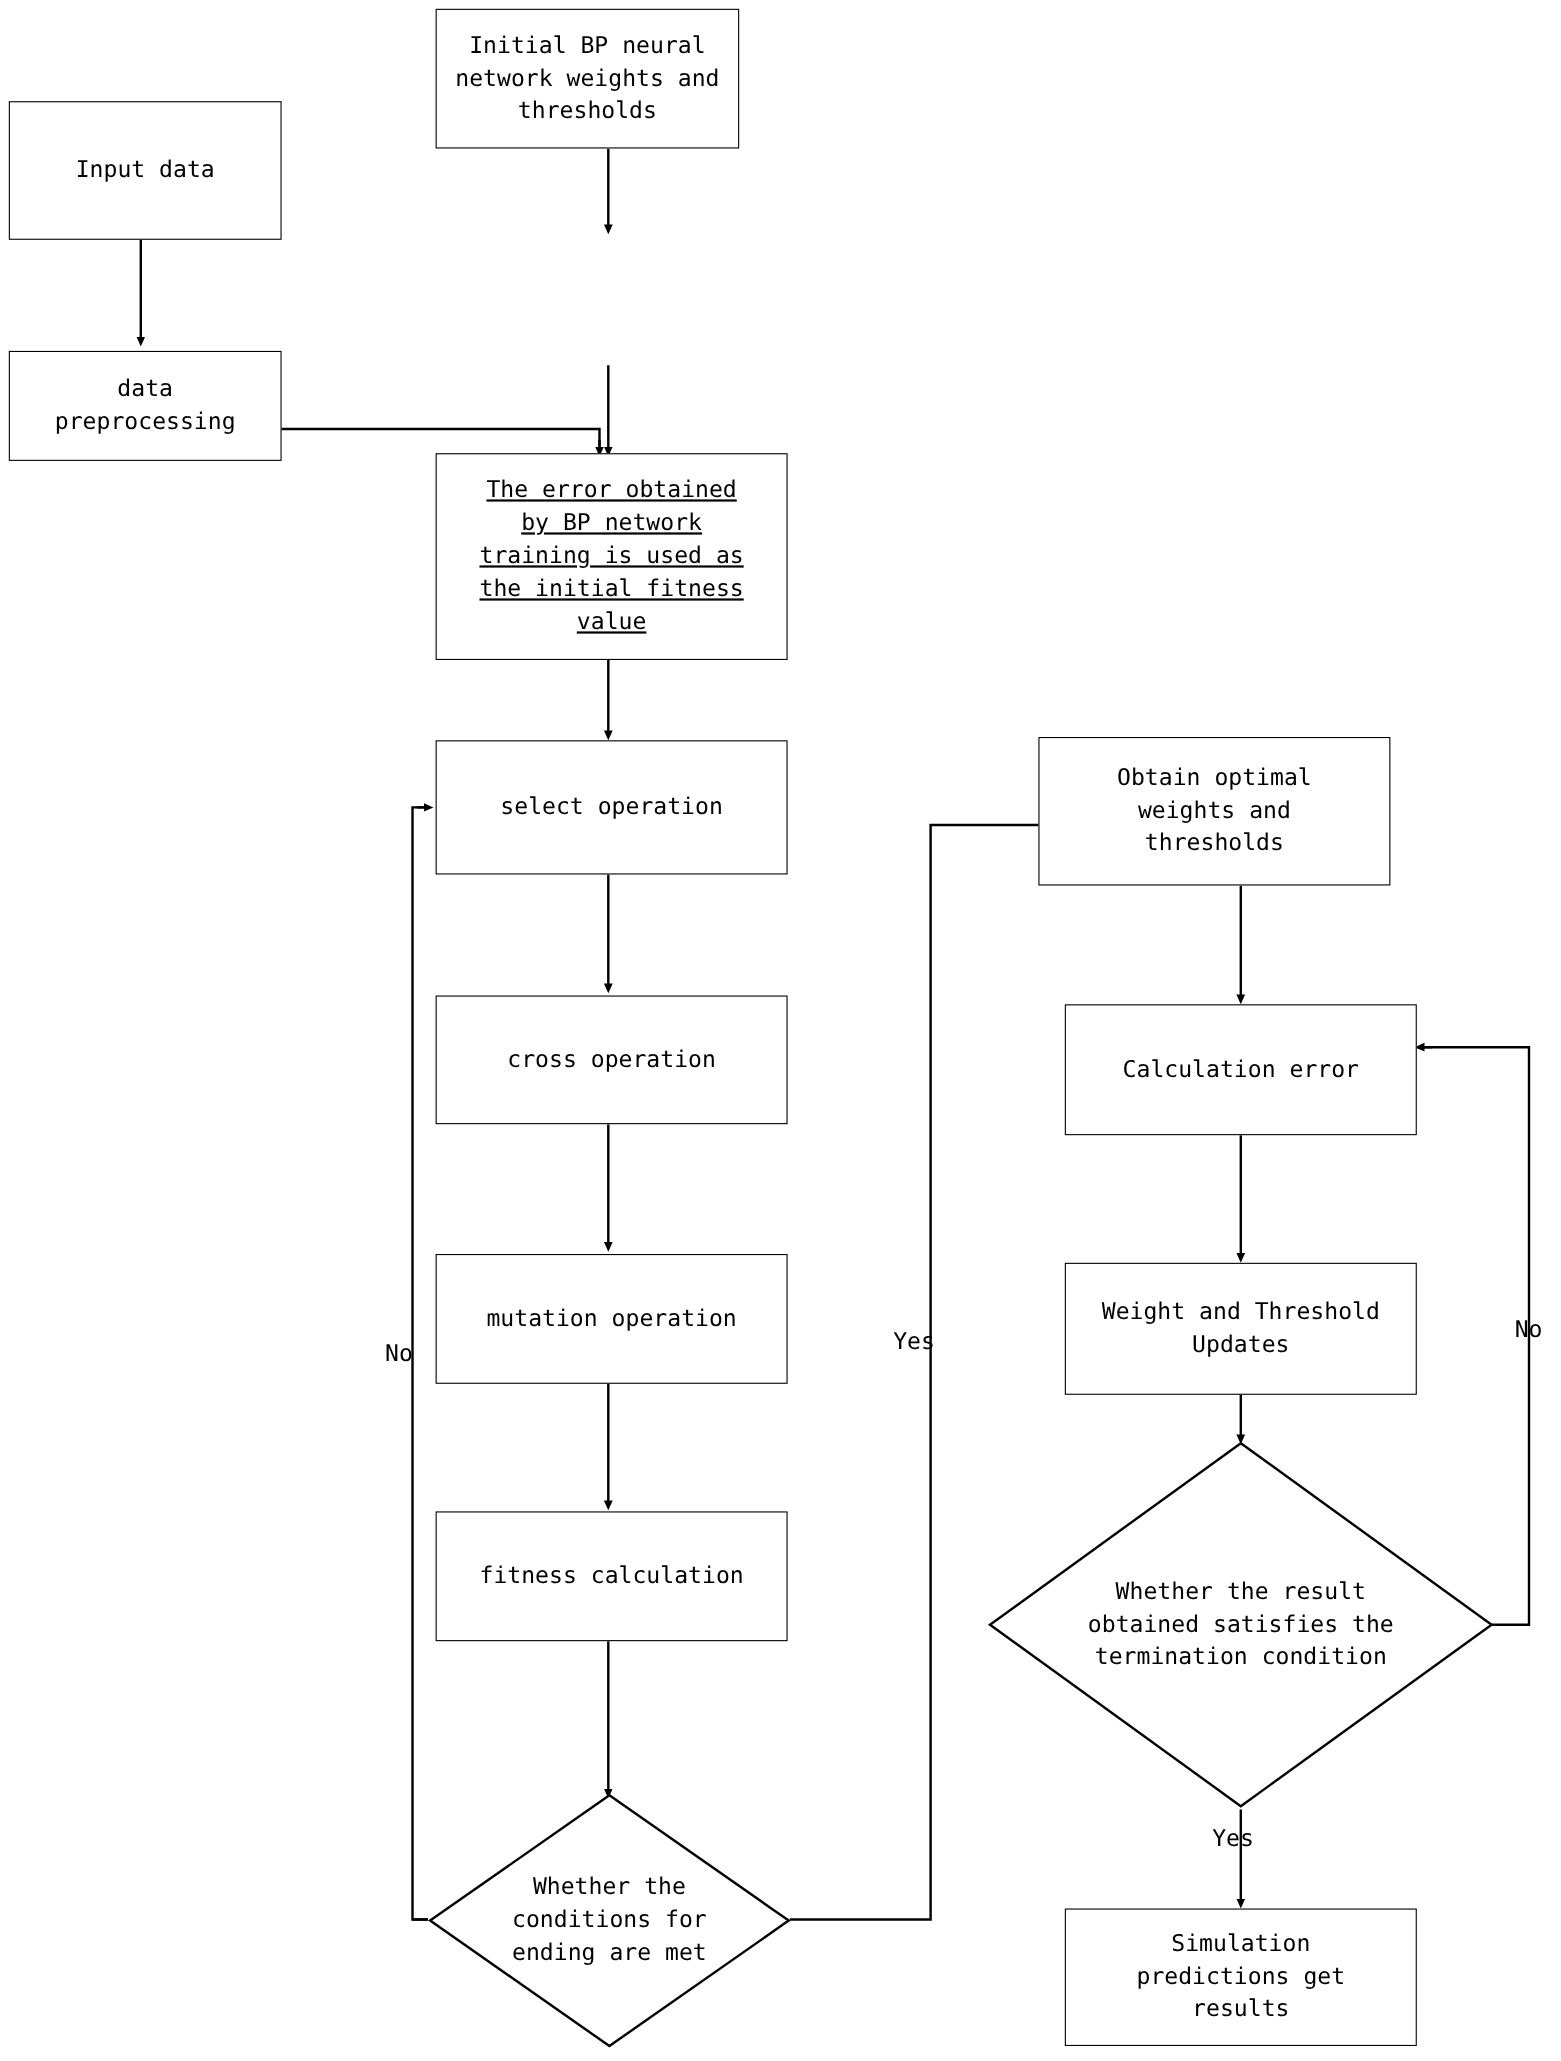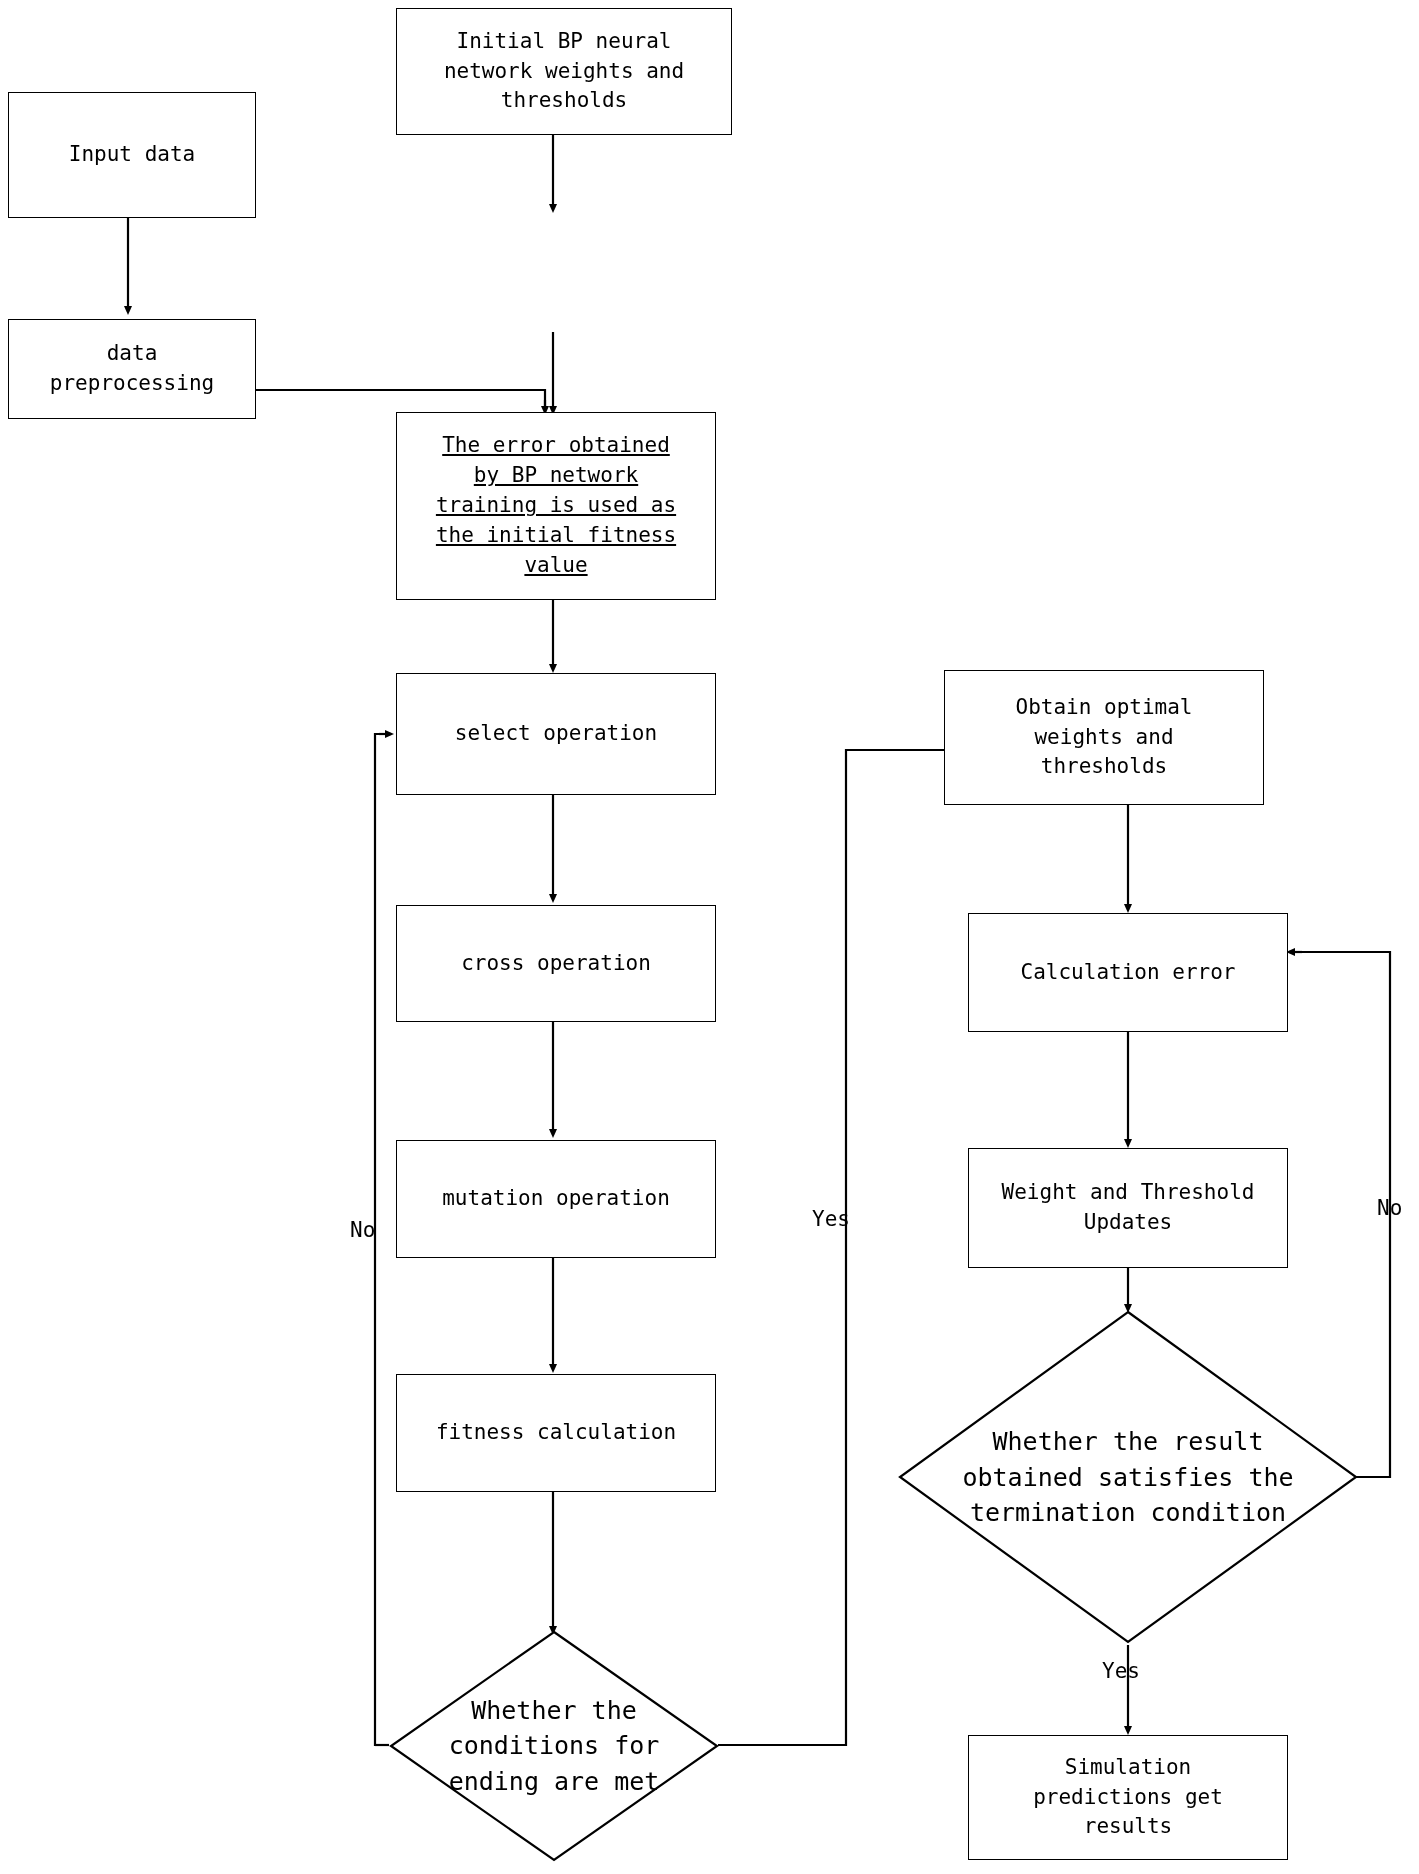--- a/index.html
+++ b/index.html
@@ -43,21 +43,21 @@
     position: absolute;
     left: 0;
     top: 0;
     width: 100%;
     height: 100%;
     display: flex;
     align-items: center;
     justify-content: center;
     text-align: center;
     color: #000000;
-    font-size: 25px;
+    font-size: 21px;
     line-height: 1.42;
     white-space: pre-line;
     pointer-events: none;
   }
   .edge-label {
     position: absolute;
     color: #000000;
     font-size: 21px;
     font-family: "DejaVu Sans Mono", monospace;
     white-space: pre;
@@ -125,21 +125,21 @@
 
   <div class="node" style="left:8px; top:92px; width:248px; height:126px;">
     <span>Input data</span>
   </div>
 
   <div class="node" style="left:8px; top:319px; width:248px; height:100px;">
     <span>data
 preprocessing</span>
   </div>
 
-  <div class="node" style="left:396px; top:8px; width:336px; height:127px;">
+  <div class="node" style="left:396px; top:8px; width:276px; height:127px;">
     <span>Initial BP neural
 network weights and
 thresholds</span>
   </div>
 
 
   <div class="node" style="left:396px; top:412px; width:320px; height:188px;text-decoration:underline;">
     <span>The error obtained
 by BP network
 training is used as

